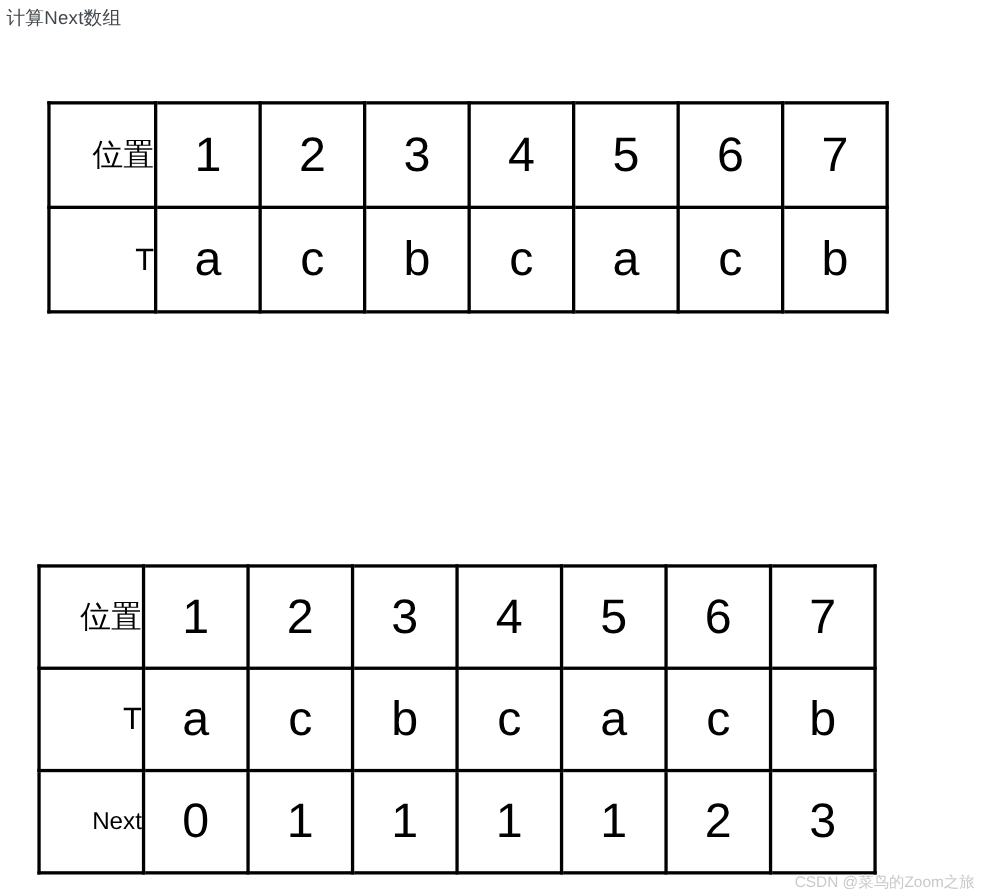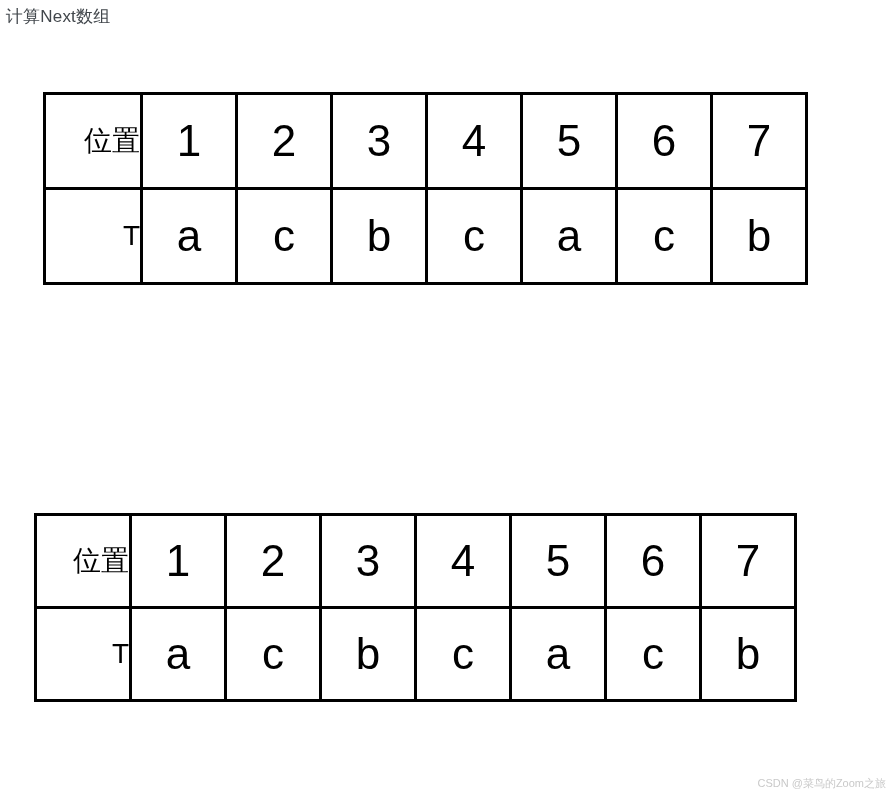--- a/index.html
+++ b/index.html
@@ -73,22 +73,22 @@
   #table-two td { height: 90px; }
   #table-two td.label { width: 92px; }
   #table-two td.cell  { width: 92px; }
 
   .pm-line { display: block; }
 
   
   .watermark {
     position: absolute;
     right: 8px;
-    bottom: 20px;
-    font-size: 11px;
+    bottom: 2px;
+    font-size: 14px;
     line-height: 18px;
     color: #c9c9c9;
     white-space: nowrap;
     pointer-events: none;
     user-select: none;
   }
 </style>
 </head>
 <body>
 
@@ -134,16 +134,26 @@
   <tr>
     <td class="label">T</td>
     <td class="cell">a</td>
     <td class="cell">c</td>
     <td class="cell">b</td>
     <td class="cell">c</td>
     <td class="cell">a</td>
     <td class="cell">c</td>
     <td class="cell">b</td>
   </tr>
+  <tr>
+    <td class="label small">Next</td>
+    <td class="cell">0</td>
+    <td class="cell">1</td>
+    <td class="cell">1</td>
+    <td class="cell">1</td>
+    <td class="cell">1</td>
+    <td class="cell">2</td>
+    <td class="cell">3</td>
+  </tr>
 </tbody>
   </table>
 
 <div class="watermark">CSDN @菜鸟的Zoom之旅</div>
 
 </body></html>

